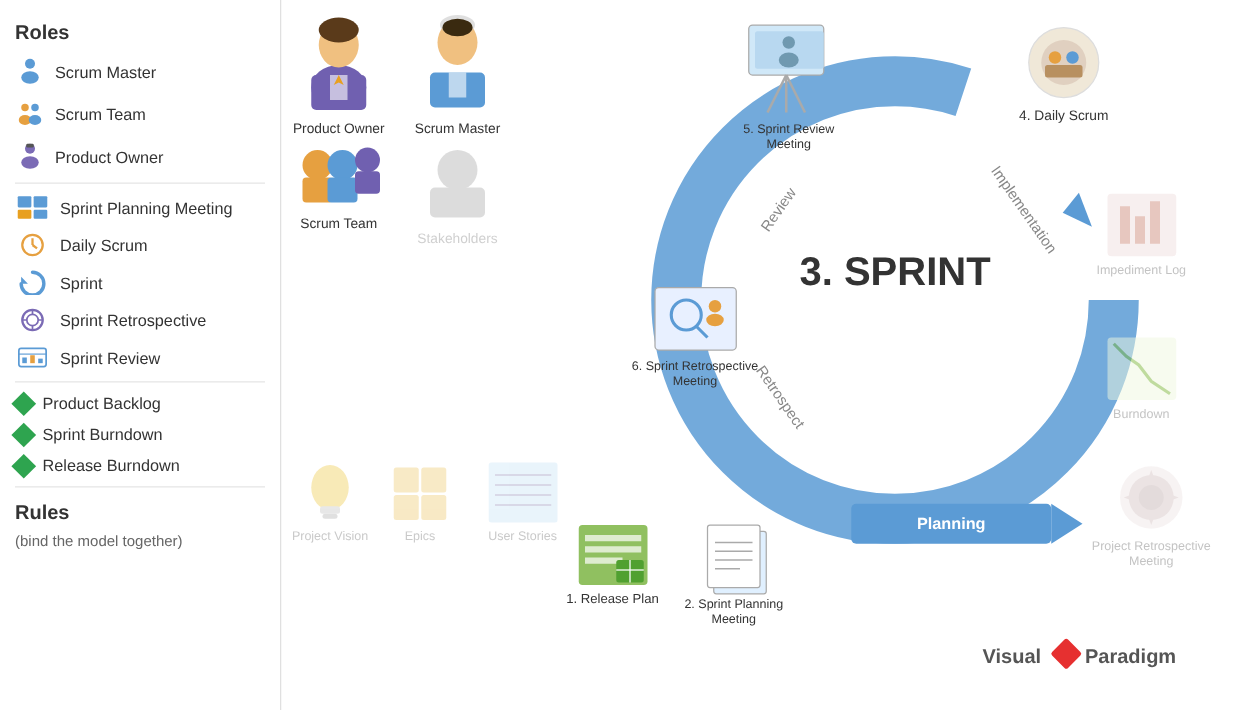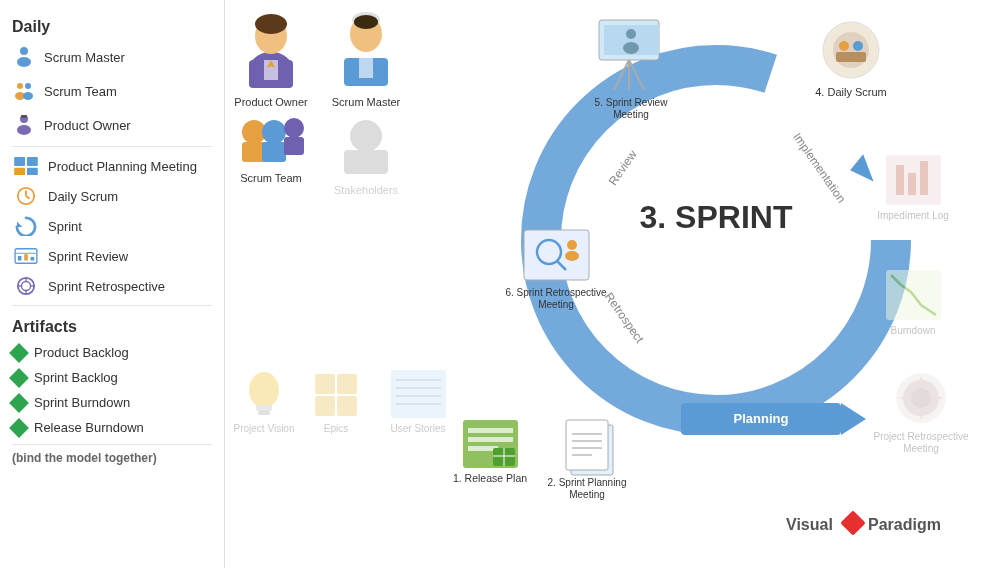--- a/index.html
+++ b/index.html
@@ -93,21 +93,21 @@
     .sidebar-divider {
       border: none;
       border-top: 1px solid #e5e5e5;
       margin: 4px 12px;
     }
   </style>
 </head>
 <body>
 
 <aside class="sidebar">
-  <div class="sidebar-section-title">Daily</div>
+  <div class="sidebar-section-title">Roles</div>
 
   <div class="sidebar-item">
     <span class="role-icon">
       <svg viewBox="0 0 24 24" width="22" height="22">
         <circle cx="12" cy="6" r="4" fill="#5b9bd5" stroke="none"></circle>
         <ellipse cx="12" cy="17" rx="7" ry="5" fill="#5b9bd5"></ellipse>
       </svg>
     </span>
     <span class="sidebar-item-label">Scrum Master</span>
   </div>
@@ -137,89 +137,85 @@
 
   <div class="sidebar-item">
     <span class="event-icon">
       <svg viewBox="0 0 28 22" width="28" height="20">
         <rect x="1" y="1" width="12" height="10" rx="1" fill="#5b9bd5"></rect>
         <rect x="15" y="1" width="12" height="10" rx="1" fill="#5b9bd5"></rect>
         <rect x="1" y="13" width="12" height="8" rx="1" fill="#e8a020"></rect>
         <rect x="15" y="13" width="12" height="8" rx="1" fill="#5b9bd5"></rect>
       </svg>
     </span>
-    <span class="sidebar-item-label">Product Planning  Meeting</span>
+    <span class="sidebar-item-label">Sprint Planning  Meeting</span>
   </div>
   <div class="sidebar-item">
     <span class="event-icon">
       <svg viewBox="0 0 28 22" width="28" height="20">
         <circle cx="14" cy="11" r="9" fill="none" stroke="#e6a040" stroke-width="2"></circle>
         <line x1="14" y1="5" x2="14" y2="11" stroke="#e6a040" stroke-width="2"></line>
         <line x1="14" y1="11" x2="18" y2="14" stroke="#e6a040" stroke-width="2"></line>
       </svg>
     </span>
     <span class="sidebar-item-label">Daily Scrum</span>
   </div>
   <div class="sidebar-item">
     <span class="event-icon">
       <svg viewBox="0 0 28 22" width="28" height="20">
         <path d="M14 2 A10 10 0 1 1 4 12" fill="none" stroke="#5b9bd5" stroke-width="3" stroke-linecap="round"></path>
         <polygon points="4,6 4,12 10,12" fill="#5b9bd5"></polygon>
       </svg>
     </span>
     <span class="sidebar-item-label">Sprint</span>
-  </div>
-  <div class="sidebar-item">
-    <span class="event-icon">
-      <svg viewBox="0 0 28 22" width="28" height="20">
-        <rect x="2" y="3" width="24" height="16" rx="2" fill="none" stroke="#5b9bd5" stroke-width="1.5"></rect>
-        <line x1="2" y1="8" x2="26" y2="8" stroke="#5b9bd5" stroke-width="1"></line>
-        <rect x="5" y="11" width="4" height="5" fill="#5b9bd5"></rect>
-        <rect x="12" y="9" width="4" height="7" fill="#e6a040"></rect>
-        <rect x="19" y="12" width="4" height="4" fill="#5b9bd5"></rect>
-      </svg>
-    </span>
-    <span class="sidebar-item-label">Sprint Review</span>
   </div>
   <div class="sidebar-item">
     <span class="event-icon">
       <svg viewBox="0 0 28 22" width="28" height="20">
         <circle cx="14" cy="11" r="9" fill="none" stroke="#7b6bb5" stroke-width="2"></circle>
         <circle cx="14" cy="11" r="5" fill="none" stroke="#7b6bb5" stroke-width="1.5"></circle>
         <line x1="14" y1="2" x2="14" y2="6" stroke="#7b6bb5" stroke-width="1.5"></line>
         <line x1="14" y1="16" x2="14" y2="20" stroke="#7b6bb5" stroke-width="1.5"></line>
         <line x1="5" y1="11" x2="9" y2="11" stroke="#7b6bb5" stroke-width="1.5"></line>
         <line x1="19" y1="11" x2="23" y2="11" stroke="#7b6bb5" stroke-width="1.5"></line>
       </svg>
     </span>
     <span class="sidebar-item-label">Sprint Retrospective</span>
   </div>
+  <div class="sidebar-item">
+    <span class="event-icon">
+      <svg viewBox="0 0 28 22" width="28" height="20">
+        <rect x="2" y="3" width="24" height="16" rx="2" fill="none" stroke="#5b9bd5" stroke-width="1.5"></rect>
+        <line x1="2" y1="8" x2="26" y2="8" stroke="#5b9bd5" stroke-width="1"></line>
+        <rect x="5" y="11" width="4" height="5" fill="#5b9bd5"></rect>
+        <rect x="12" y="9" width="4" height="7" fill="#e6a040"></rect>
+        <rect x="19" y="12" width="4" height="4" fill="#5b9bd5"></rect>
+      </svg>
+    </span>
+    <span class="sidebar-item-label">Sprint Review</span>
+  </div>
 
   <hr class="sidebar-divider">
-  <div class="sidebar-section-title">Artifacts</div>
 
   <div class="sidebar-item">
     <span class="artifact-diamond" style="background:#2ea44f;"></span>
     <span class="sidebar-item-label">Product Backlog</span>
   </div>
   <div class="sidebar-item">
     <span class="artifact-diamond" style="background:#2ea44f;"></span>
-    <span class="sidebar-item-label">Sprint Backlog</span>
-  </div>
-  <div class="sidebar-item">
-    <span class="artifact-diamond" style="background:#2ea44f;"></span>
     <span class="sidebar-item-label">Sprint Burndown</span>
   </div>
   <div class="sidebar-item">
     <span class="artifact-diamond" style="background:#2ea44f;"></span>
     <span class="sidebar-item-label">Release Burndown</span>
   </div>
 
   <hr class="sidebar-divider">
-  <div style="padding: 2px 12px 8px; color:#666; font-size:12px;font-weight:bold;">(bind the model together)</div>
+  <div class="sidebar-section-title">Rules</div>
+  <div style="padding: 2px 12px 8px; color:#666; font-size:12px;">(bind the model together)</div>
 </aside>
 
 <main class="main-content">
   <div class="diagram-area">
 
     
     <svg viewBox="0 0 760 568" xmlns="http://www.w3.org/2000/svg">
 
       <g transform="translate(10,8)" style="cursor:pointer">
 

